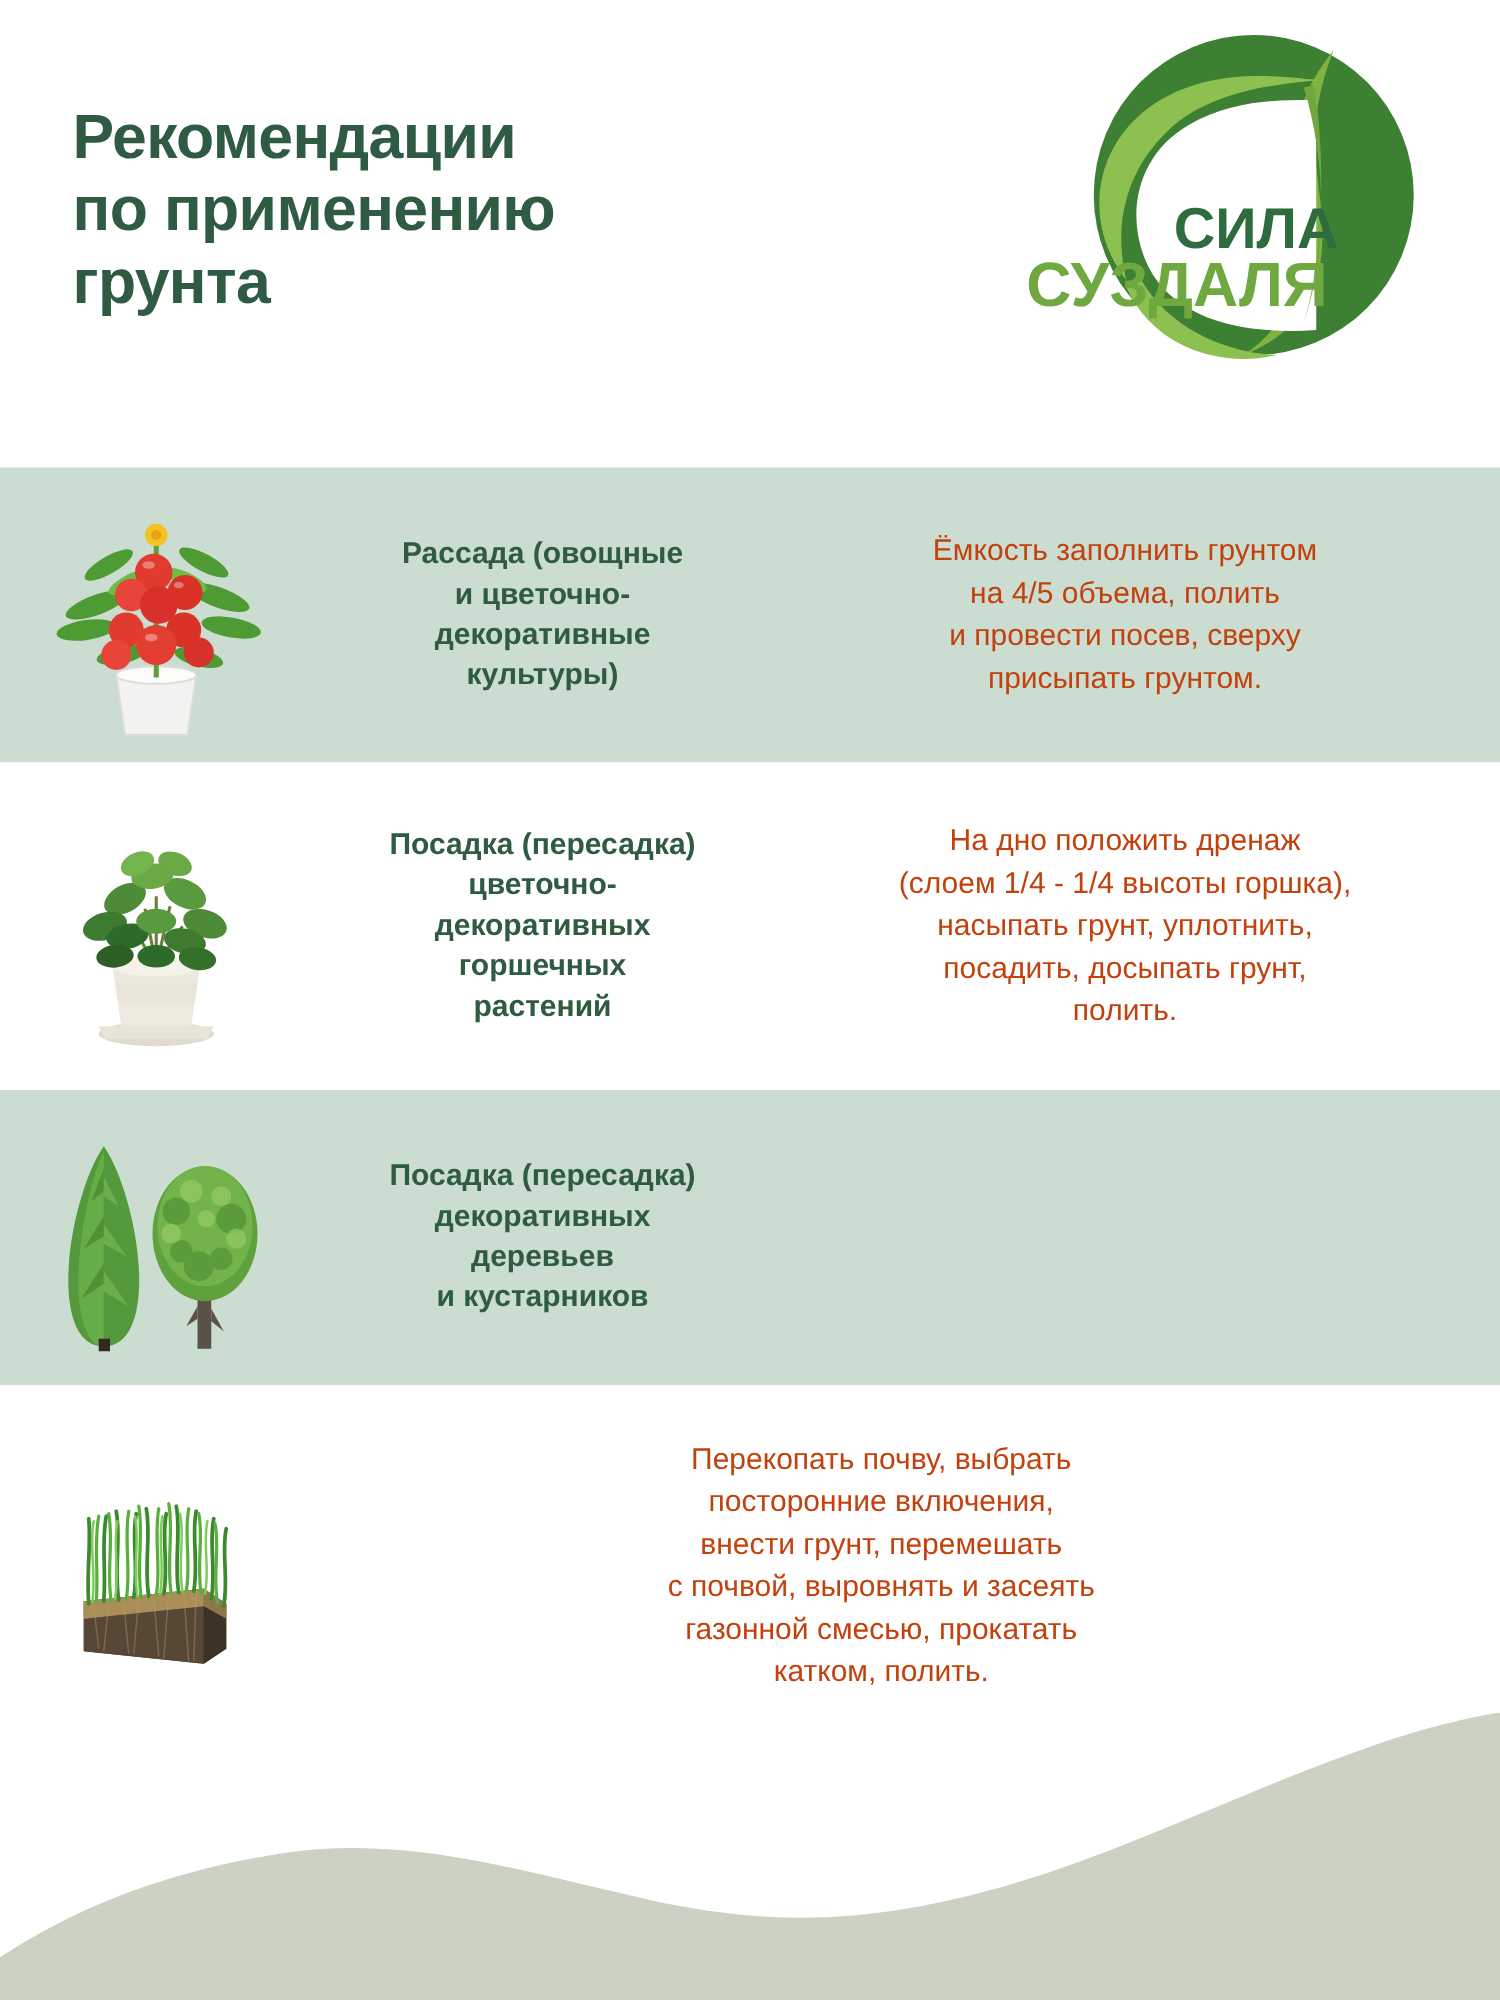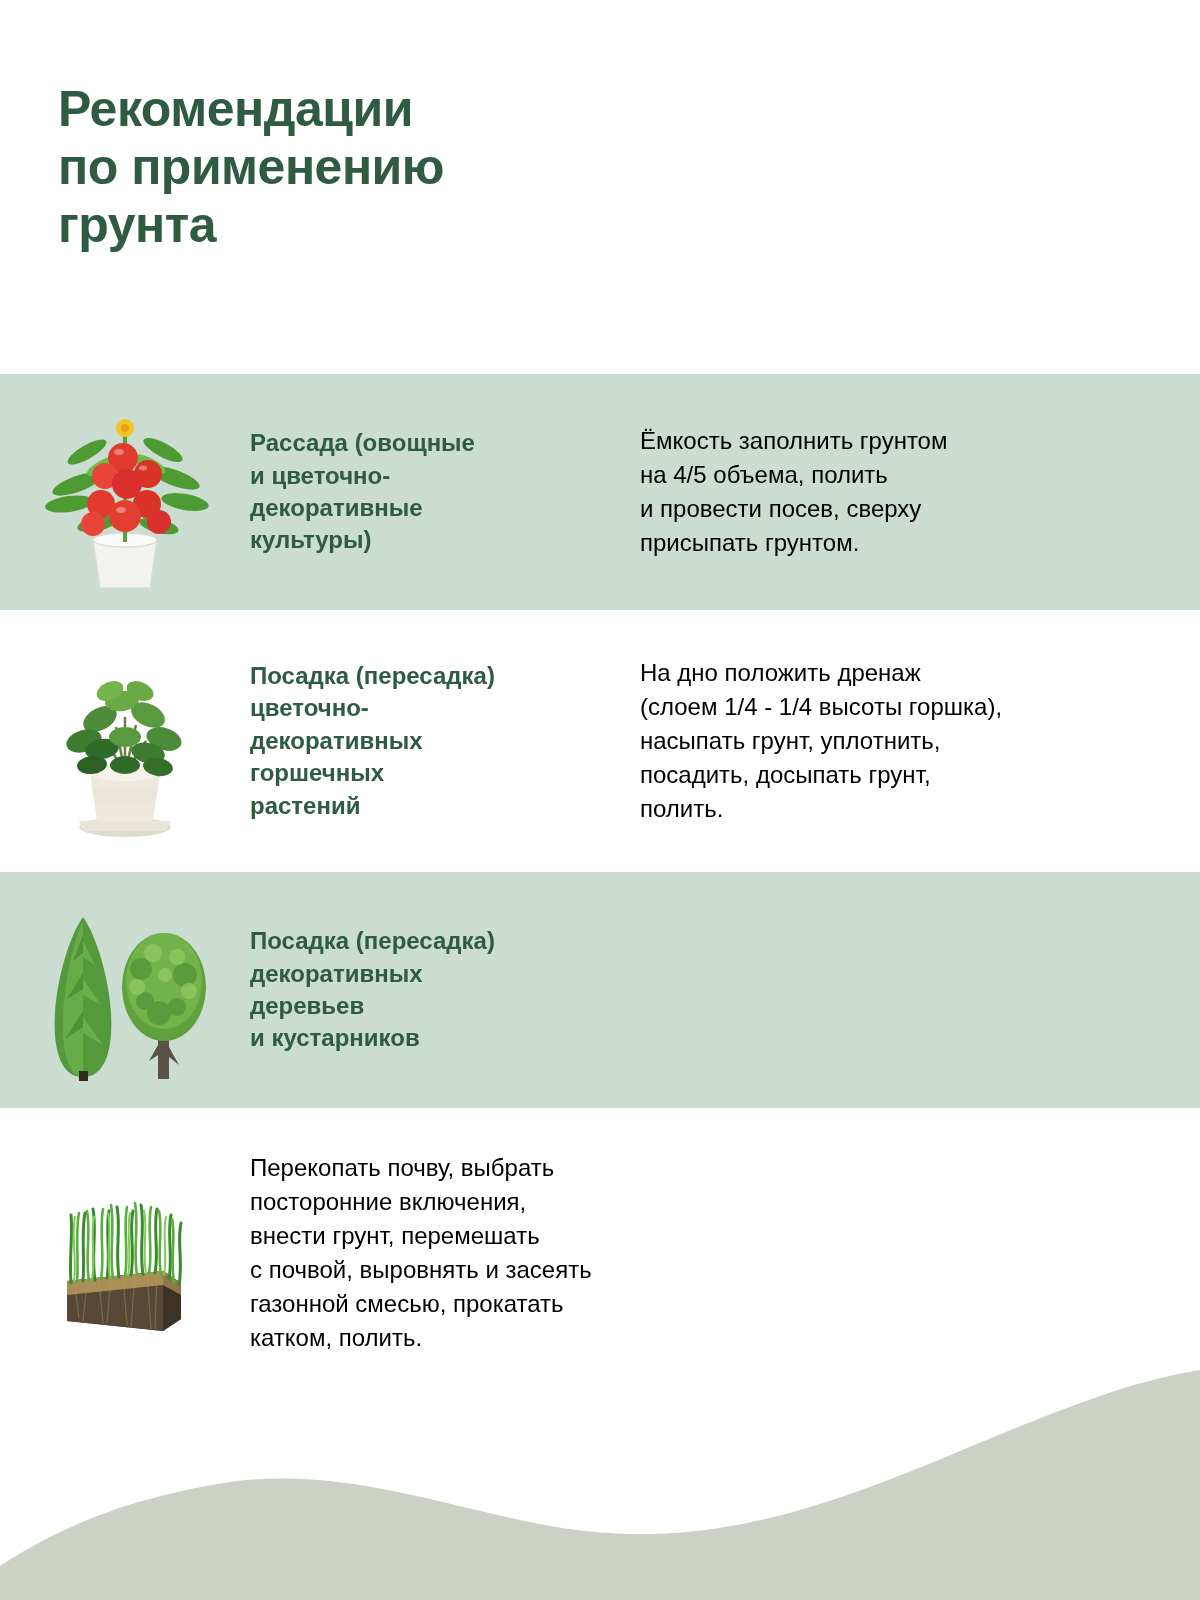--- a/index.html
+++ b/index.html
@@ -17,21 +17,21 @@
     position:absolute; left:58px; top:80px; width:640px;
     font-size:50px; font-weight:700; line-height:1.16;
     color:#2E5B41; letter-spacing:-0.5px; white-space:pre-line;
   }
 
   
   .logo { position:absolute; left:795px; top:18px; width:370px; height:275px; }
   .logo svg { display:block; width:370px; height:275px; }
 
   
-  .rows { position:absolute; left:0; top:374px; width:1200px; }
+  .rows { position:absolute; left:0; top:374px; width:1200px;text-align:center; }
   .row { position:relative; width:1200px; display:flex; align-items:center; }
   .row.band  { background:#CBDCD1; }
   .row.plain { background:#ffffff; }
 
   .row-1 { height:236px; }
   .row-2 { height:262px; }
   .row-3 { height:236px; }
   .row-4 { height:290px; }
 
   .cell-img {
@@ -40,40 +40,69 @@
   }
   .cell-title {
     width:390px; flex:0 0 390px;
     padding-right:22px;
     font-size:24px; font-weight:700; line-height:1.35;
     color:#2E5B41; white-space:pre-line;
   }
   .cell-desc {
     flex:1 1 auto; padding-right:40px;
     font-size:24px; font-weight:400; line-height:1.42;
-    color:#000000; white-space:pre-line;
+    color:#c2410c; white-space:pre-line;
   }
 
   
   .wave { position:absolute; left:0; bottom:0; width:1200px; height:230px; }
   .wave svg { display:block; width:1200px; height:230px; }
 
   
   .ill { display:block; }
 </style>
 </head>
 <body>
 
 <div class="page">
 
   <div class="header">
     <div class="title">Рекомендации
 по применению
 грунта</div>
 
+    <div class="logo">
+      <svg viewBox="0 0 370 275" xmlns="http://www.w3.org/2000/svg">
+
+        <circle cx="208" cy="138" r="128" fill="#3E8033"></circle>
+
+        <path d="M92 150 C92 72 152 38 236 40 C262 41 268 44 268 44 L262 62
+                 C262 62 236 57 214 58 C148 61 110 92 110 152
+                 C110 208 150 246 214 248 C240 249 262 243 262 243
+                 L268 261 C268 261 244 268 214 267 C134 265 92 226 92 150 Z" fill="#ffffff" opacity="0"></path>
+
+        <path d="M272 22 C250 78 258 110 262 150 C268 212 246 248 200 266
+                 C244 236 248 196 242 150 C236 102 238 64 272 22 Z" fill="#7FB241"></path>
+
+        <path d="M106 206 C70 160 80 96 130 64 C178 34 232 44 262 46
+                 C214 50 170 58 140 86 C104 120 96 164 106 206 Z" fill="#8CC152"></path>
+
+        <path d="M124 196 C104 156 114 106 156 82 C192 61 232 62 258 62
+                 L258 246 C200 250 146 238 124 196 Z" fill="#ffffff"></path>
+
+        <path d="M118 206 C140 244 184 264 226 266 C188 276 130 264 106 212 Z" fill="#8CC152"></path>
+
+        <path d="M248 52 C266 110 268 186 246 246 C264 196 266 104 256 50 Z" fill="#6FA83C"></path>
+
+        <text x="144" y="180" font-family="'Liberation Sans', sans-serif" font-size="46" font-weight="700" fill="#2E6B3E">СИЛА</text>
+
+        <text x="26" y="227" font-family="'Liberation Sans', sans-serif" font-size="50" font-weight="700" fill="#6EA83F">СУЗДАЛЯ</text>
+      </svg>
+
+    </div>
   </div>
 
   <div class="rows">
 
     <div class="row band row-1">
       <div class="cell-img">
         <svg class="ill" width="180" height="200" viewBox="0 0 180 200" xmlns="http://www.w3.org/2000/svg">
 
           <path d="M58 148 L122 148 L115 196 L65 196 Z" fill="#F2F2F0" stroke="#DCDCD8" stroke-width="1.5"></path>
           <ellipse cx="90" cy="148" rx="32" ry="7" fill="#FBFBFA" stroke="#DCDCD8" stroke-width="1.5"></ellipse>

